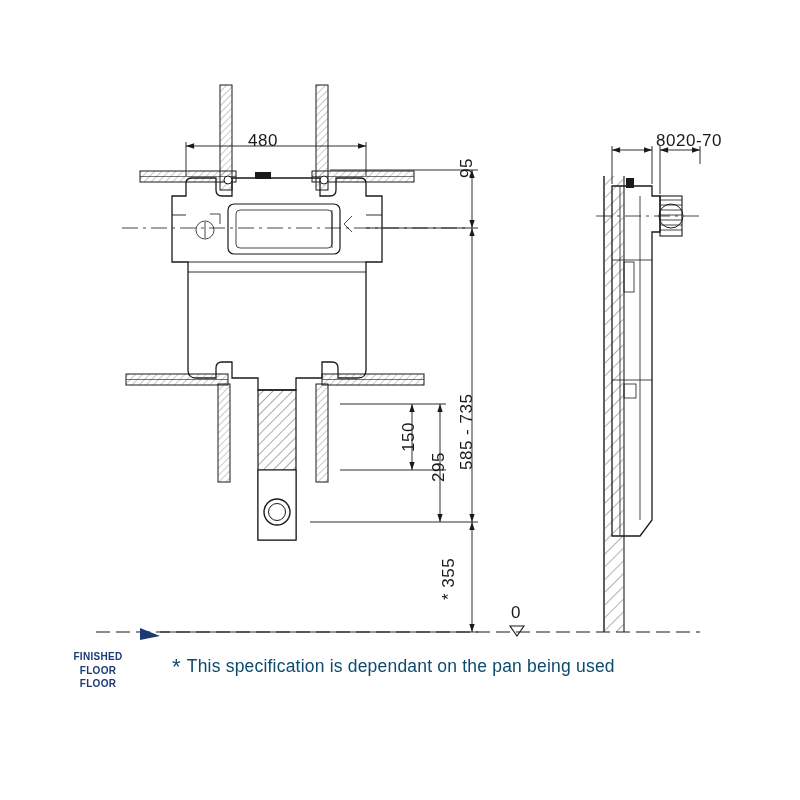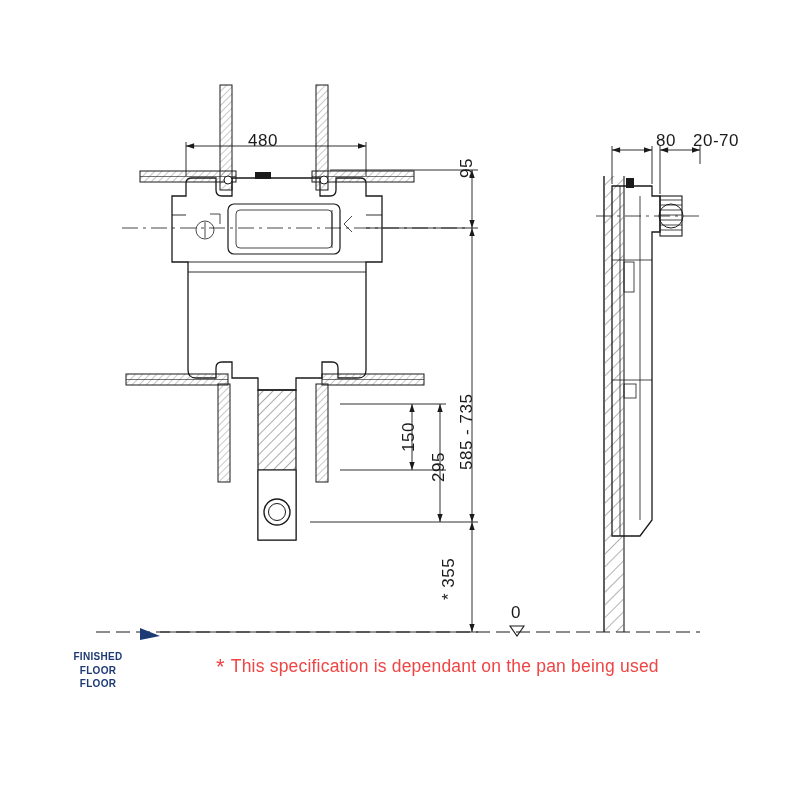--- a/index.html
+++ b/index.html
@@ -39,23 +39,22 @@
     letter-spacing: 0.5px;
   }
   .dim-vert {
     font-size: 17px;
     letter-spacing: 0.5px;
     transform-origin: left top;
     transform: rotate(-90deg);
   }
   .note {
     font-size: 17.5px;
-    color: #ef4444;
+    color: #0c4a6e;
     letter-spacing: 0.2px;
-    margin-left: 44px;
   }
   .note .star {
     font-size: 22px;
     vertical-align: -2px;
     margin-right: 6px;
   }
   .ffh {
     font-size: 10px;
     font-weight: bold;
     color: #1d3a74;
@@ -246,21 +245,21 @@
   <div class="lbl dim-vert" style="left:458px; top:470px;">585 - 735</div>
 
   <div class="lbl dim-vert" style="left:400px; top:452px;">150</div>
 
   <div class="lbl dim-vert" style="left:430px; top:482px;">295</div>
 
   <div class="lbl dim-vert" style="left:440px; top:600px;">* 355</div>
 
   <div class="lbl dim" style="left:618px; top:132px;margin-left:38px;">80</div>
 
-  <div class="lbl dim" style="left:676px; top:132px;margin-left:17px;">20-70</div>
+  <div class="lbl dim" style="left:676px; top:132px;">20-70</div>
 
   <div class="lbl zero" style="left:511px; top:604px;">0</div>
 
   <div class="lbl ffh" style="left:38px; top:650px; width:120px;">
     <div>FINISHED</div>
     <div>FLOOR</div>
     <div>FLOOR</div>
   </div>
 
   <div class="lbl note" style="left:172px; top:656px;">

